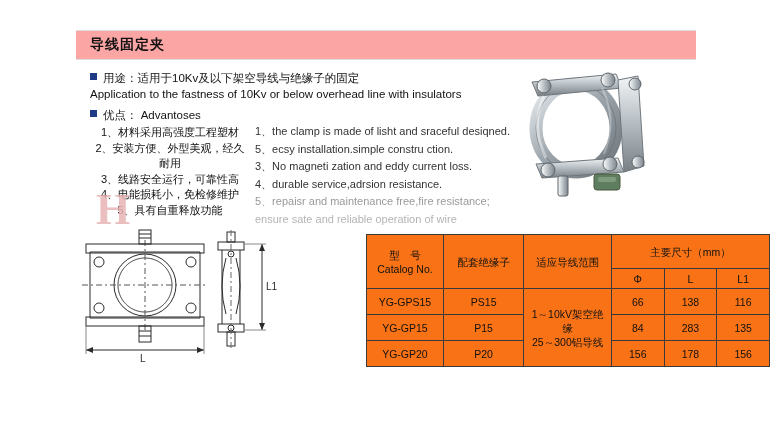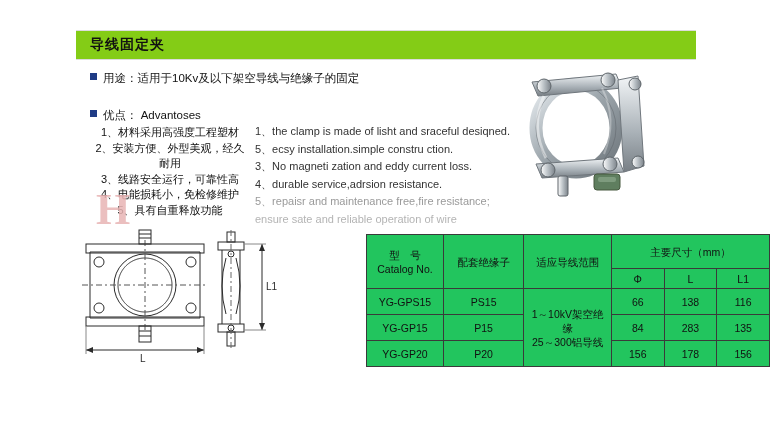--- a/index.html
+++ b/index.html
@@ -9,21 +9,21 @@
     font-family:"Liberation Sans", sans-serif;
     color:#1a1a1a;
     position:relative;
     overflow:hidden;
   }
   .page { position:absolute; left:0; top:0; width:770px; height:426px; }
 
   
   .titlebar {
     position:absolute; left:76px; top:30px; width:620px; height:28px;
-    background:#84cc16;
+    background:#fca5a5;
     border-top:1px solid #dcdcdc;
     border-bottom:1px solid #dcdcdc;
     display:flex; align-items:center;
   }
   .titlebar .t {
     font-size:14px; font-weight:bold; color:#111; padding-left:14px;
     letter-spacing:1px;
   }
 
   
@@ -80,21 +80,21 @@
   
   .draw-left { position:absolute; left:60px; top:222px; width:190px; height:140px; }
   .draw-mid  { position:absolute; left:200px; top:228px; width:90px; height:130px; }
 
   
   table.spec {
     position:absolute; left:325px; top:234px;
     border-collapse:collapse;
     font-size:10.5px;
     color:#111;
-    background:#22c55e;
+    background:#f97316;
     margin-left:41px;
   }
   table.spec th, table.spec td {
     border:1px solid #3a3a3a;
     text-align:center;
     padding:0 4px;
     font-weight:normal;
     line-height:14px;
   }
   table.spec th { font-size:10.5px; }
@@ -114,20 +114,21 @@
 <div class="page">
 
   <div class="titlebar">
     <span class="t">导线固定夹</span>
   </div>
 
   <div class="usage">
     <div>
       <span class="sq"></span><span>用途：适用于10Kv及以下架空导线与绝缘子的固定</span>
     </div>
+    <div class="l2">Application to the fastness of 10Kv or below overhead line with insulators</div>
   </div>
 
   <div class="advantages-head">
     <span class="sq"></span><span>优点： Advantoses</span>
   </div>
 
   <div class="col-cn">
     <div>1、材料采用高强度工程塑材</div>
     <div>2、安装方便、外型美观，经久耐用</div>
     <div>3、线路安全运行，可靠性高</div>

